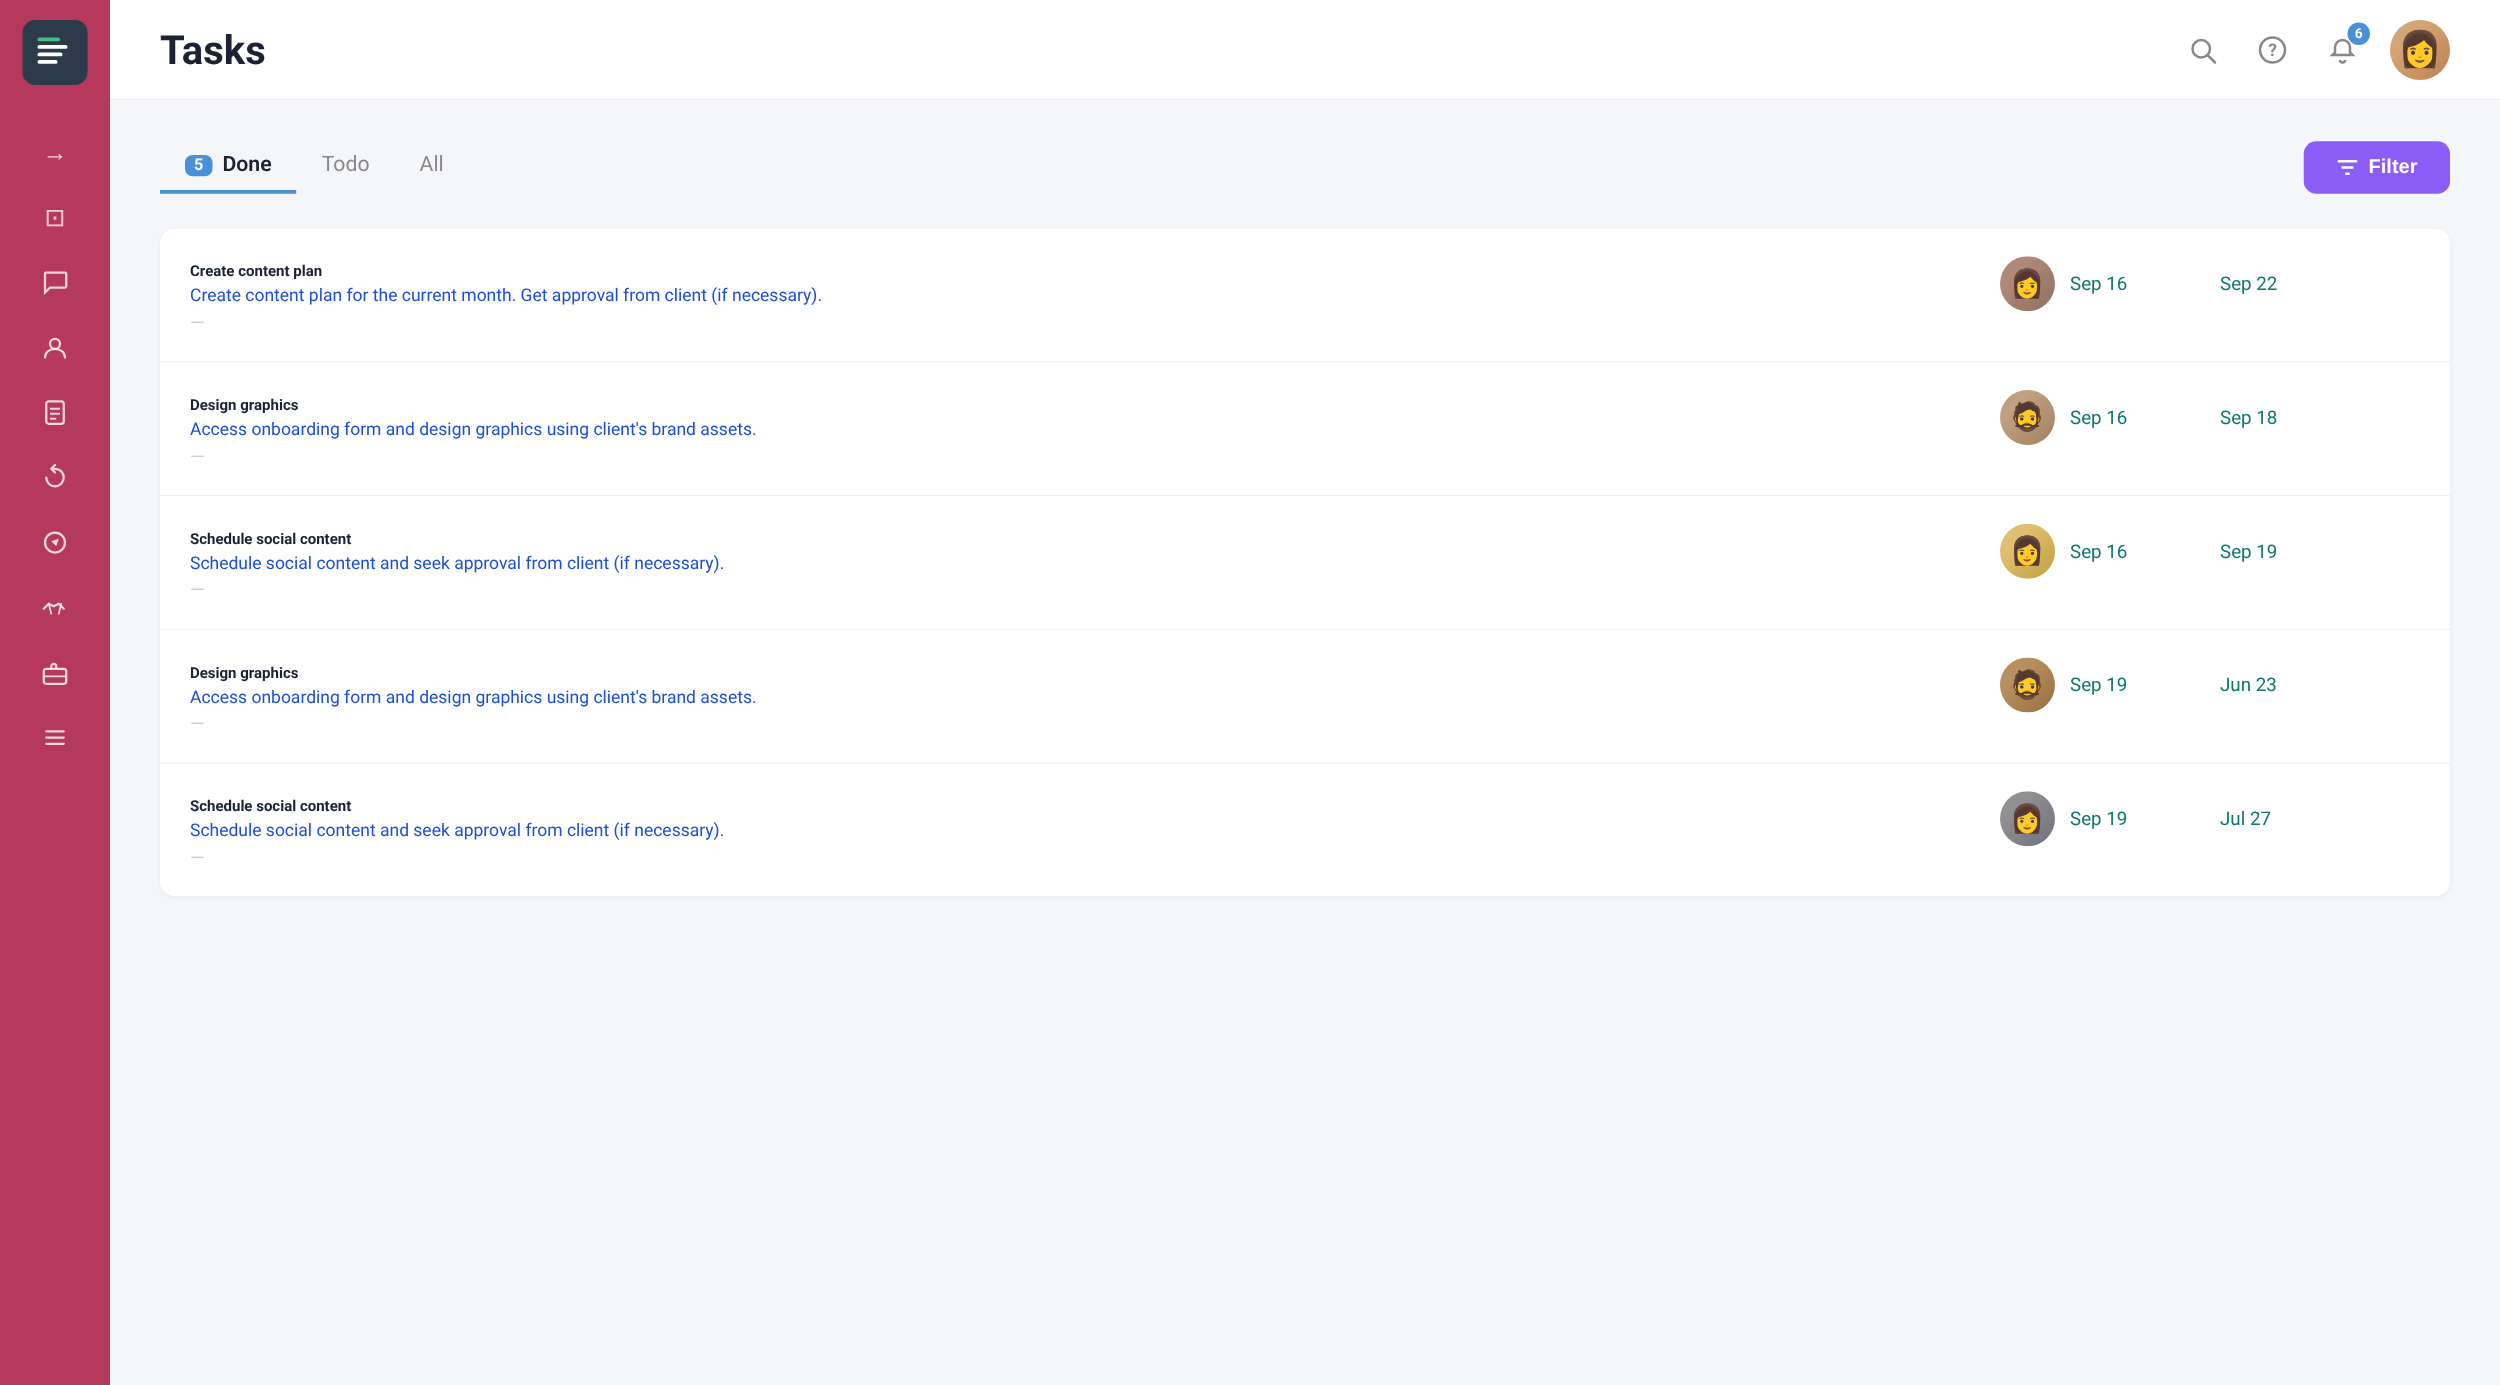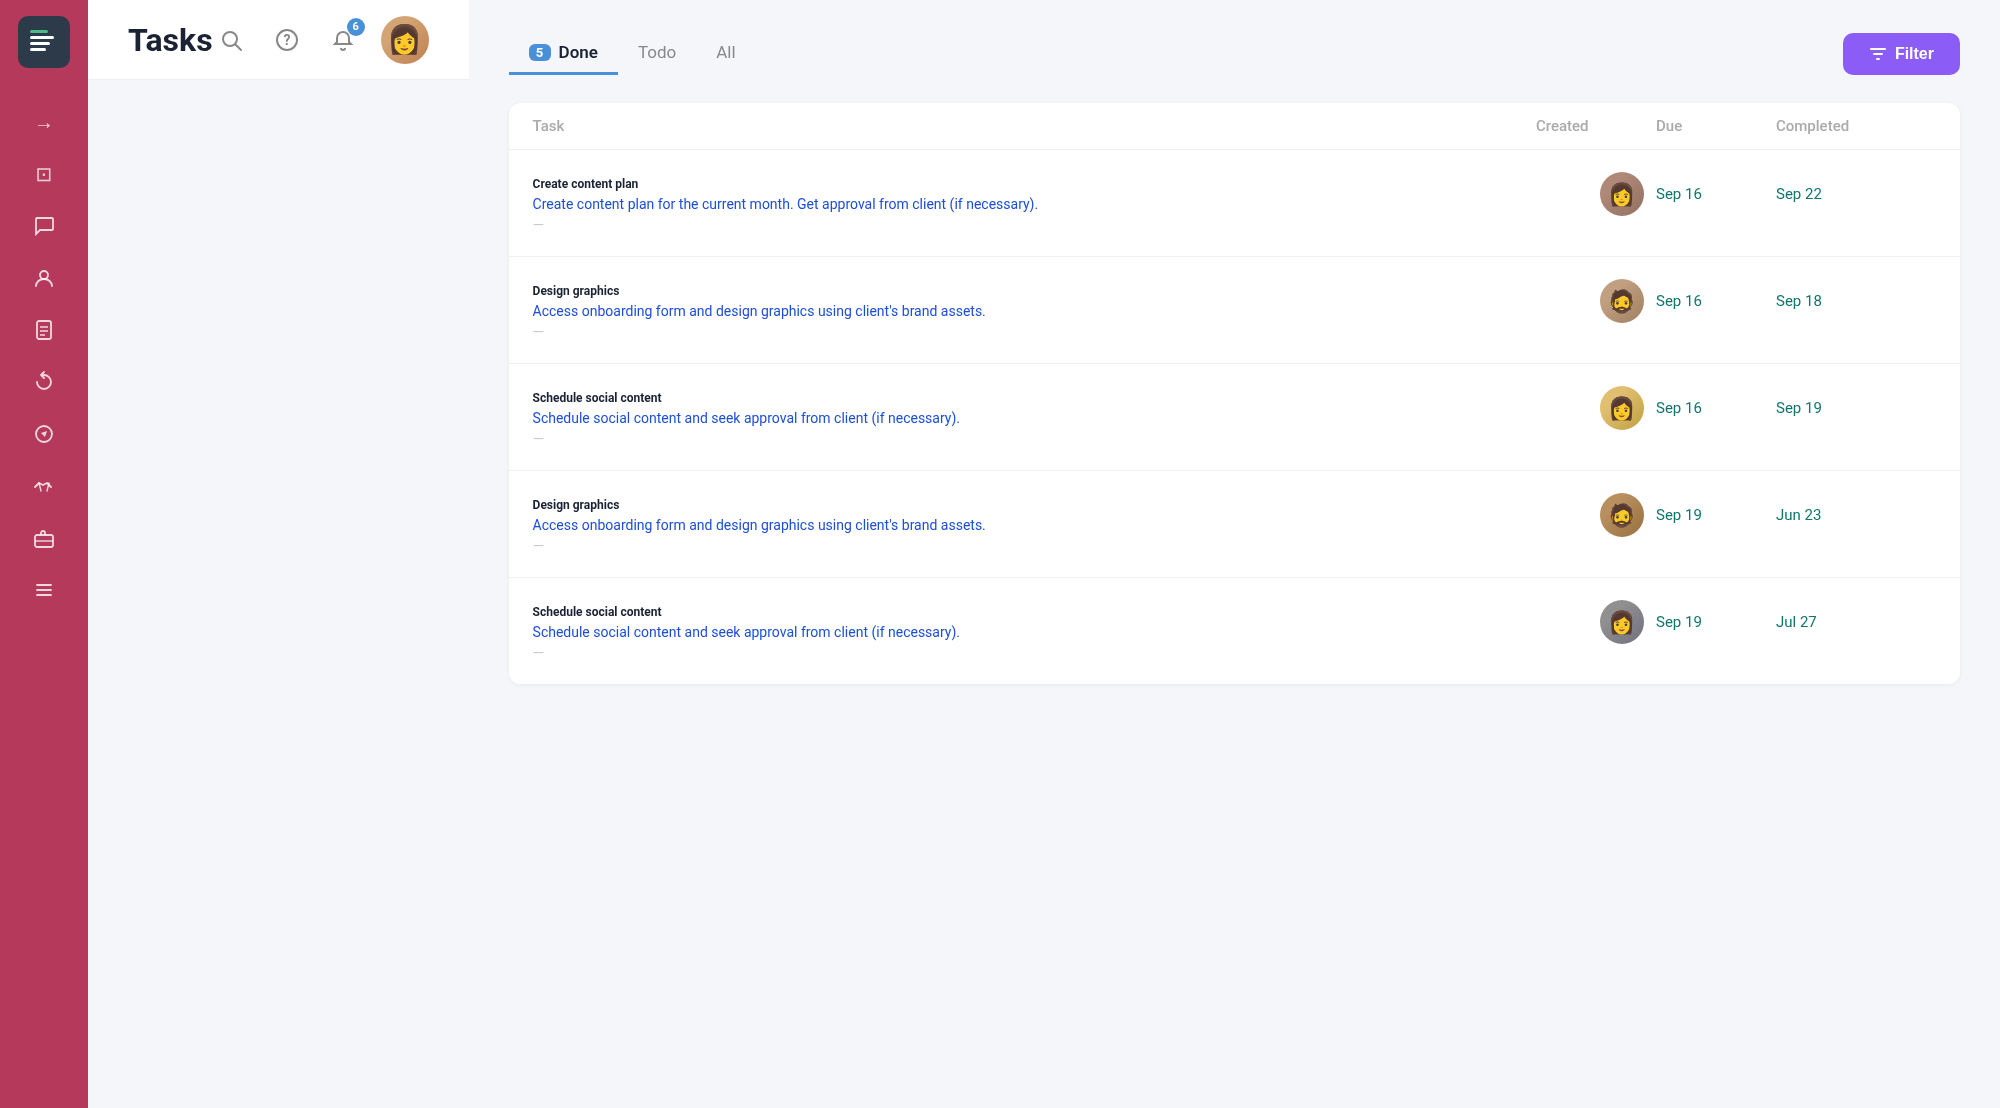--- a/index.html
+++ b/index.html
@@ -31,21 +31,21 @@
       display: flex; align-items: center; justify-content: center;
       cursor: pointer;
       color: rgba(255,255,255,0.75);
       font-size: 20px;
     }
 
     
     .main {
       flex: 1;
       display: flex;
-      flex-direction: row;
+      flex-direction: column;
       overflow: hidden;
     }
 
     
     .header {
       background: #fff;
       padding: 0 40px;
       height: 80px;
       display: flex;
       align-items: center;
@@ -318,26 +318,20 @@
       </div>
       <button class="filter-btn">
         <svg width="18" height="18" viewBox="0 0 18 18" fill="none">
             <path d="M2 4h14M5 9h8M8 14h2" stroke="#fff" stroke-width="2" stroke-linecap="round"></path>
           </svg>
         <span>Filter</span>
       </button>
     </div>
 
     <div class="task-table">
-      <div class="table-header">
-        <span>Task</span>
-        <span>Created</span>
-        <span>Due</span>
-        <span>Completed</span>
-      </div>
 
       <div class="table-row">
         <div class="task-info">
           <span class="task-name">Create content plan</span>
           <span class="task-desc">Create content plan for the current month. Get approval from client (if necessary).</span>
         </div>
         <div class="cell-avatar-created">
           <div class="task-avatar">
             <div class="task-avatar-inner av1" style="background: linear-gradient(135deg, #b08878 30%, #907060 100%); font-size:22px;">👩</div>
           </div>

